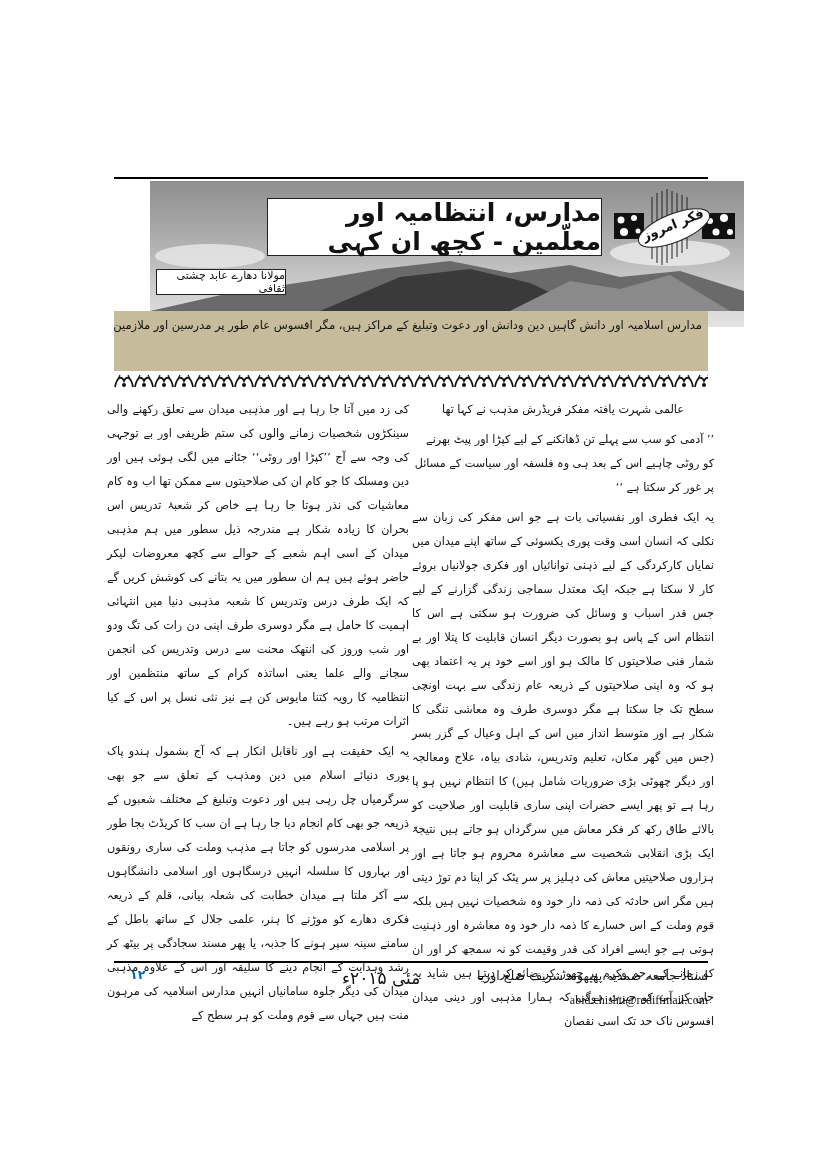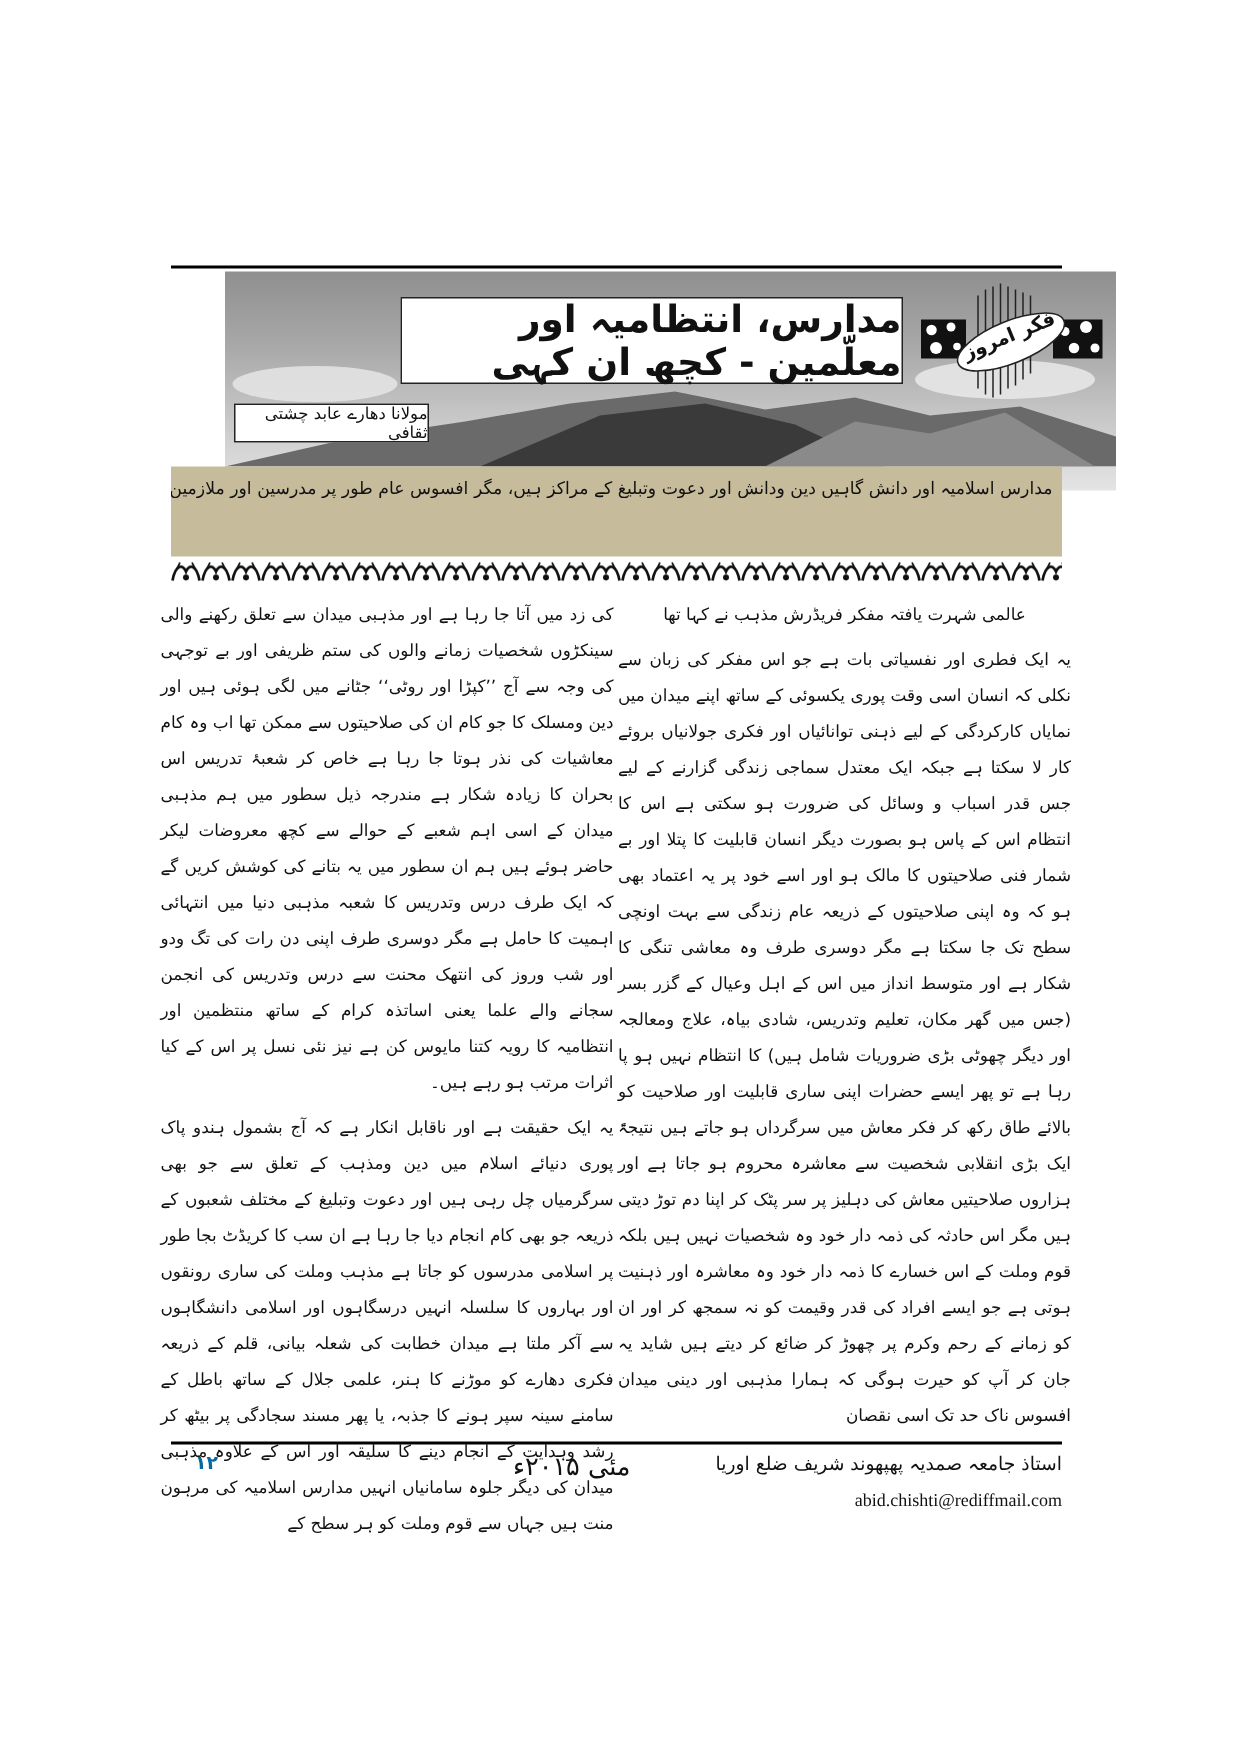--- a/index.html
+++ b/index.html
@@ -92,20 +92,21 @@
       <path d="M1,14 C3,3 8,3 10,8 C12,3 17,3 19,14" fill="none" stroke="#111" stroke-width="1.8"></path>
       <circle cx="10" cy="12" r="2" fill="#111"></circle>
       <path d="M4,6 L6,2 M16,6 L14,2" stroke="#111" stroke-width="1.2"></path>
     </pattern>
   </defs>
   <rect width="594" height="17" fill="url(#orn)"></rect>
 </svg>
 
 <div class="col col-right">
   <p class="center">عالمی شہرت یافتہ مفکر فریڈرش مذہب نے کہا تھا</p>
+  <p class="quote">’’ آدمی کو سب سے پہلے تن ڈھانکنے کے لیے کپڑا اور پیٹ بھرنے کو روٹی چاہیے اس کے بعد ہی وہ فلسفہ اور سیاست کے مسائل پر غور کر سکتا ہے ‘‘</p>
   <p>یہ ایک فطری اور نفسیاتی بات ہے جو اس مفکر کی زبان سے نکلی کہ انسان اسی وقت پوری یکسوئی کے ساتھ اپنے میدان میں نمایاں کارکردگی کے لیے ذہنی توانائیاں اور فکری جولانیاں بروئے کار لا سکتا ہے جبکہ ایک معتدل سماجی زندگی گزارنے کے لیے جس قدر اسباب و وسائل کی ضرورت ہو سکتی ہے اس کا انتظام اس کے پاس ہو بصورت دیگر انسان قابلیت کا پتلا اور بے شمار فنی صلاحیتوں کا مالک ہو اور اسے خود پر یہ اعتماد بھی ہو کہ وہ اپنی صلاحیتوں کے ذریعہ عام زندگی سے بہت اونچی سطح تک جا سکتا ہے مگر دوسری طرف وہ معاشی تنگی کا شکار ہے اور متوسط انداز میں اس کے اہل وعیال کے گزر بسر (جس میں گھر مکان، تعلیم وتدریس، شادی بیاہ، علاج ومعالجہ اور دیگر چھوٹی بڑی ضروریات شامل ہیں) کا انتظام نہیں ہو پا رہا ہے تو پھر ایسے حضرات اپنی ساری قابلیت اور صلاحیت کو بالائے طاق رکھ کر فکر معاش میں سرگرداں ہو جاتے ہیں نتیجۃً ایک بڑی انقلابی شخصیت سے معاشرہ محروم ہو جاتا ہے اور ہزاروں صلاحیتیں معاش کی دہلیز پر سر پٹک کر اپنا دم توڑ دیتی ہیں مگر اس حادثہ کی ذمہ دار خود وہ شخصیات نہیں ہیں بلکہ قوم وملت کے اس خسارے کا ذمہ دار خود وہ معاشرہ اور ذہنیت ہوتی ہے جو ایسے افراد کی قدر وقیمت کو نہ سمجھ کر اور ان کو زمانے کے رحم وکرم پر چھوڑ کر ضائع کر دیتے ہیں شاید یہ جان کر آپ کو حیرت ہوگی کہ ہمارا مذہبی اور دینی میدان افسوس ناک حد تک اسی نقصان</p>
 </div>
 
 <div class="col col-left">
   <p>کی زد میں آتا جا رہا ہے اور مذہبی میدان سے تعلق رکھنے والی سینکڑوں شخصیات زمانے والوں کی ستم ظریفی اور بے توجہی کی وجہ سے آج ’’کپڑا اور روٹی‘‘ جٹانے میں لگی ہوئی ہیں اور دین ومسلک کا جو کام ان کی صلاحیتوں سے ممکن تھا اب وہ کام معاشیات کی نذر ہوتا جا رہا ہے خاص کر شعبۂ تدریس اس بحران کا زیادہ شکار ہے مندرجہ ذیل سطور میں ہم مذہبی میدان کے اسی اہم شعبے کے حوالے سے کچھ معروضات لیکر حاضر ہوئے ہیں ہم ان سطور میں یہ بتانے کی کوشش کریں گے کہ ایک طرف درس وتدریس کا شعبہ مذہبی دنیا میں انتہائی اہمیت کا حامل ہے مگر دوسری طرف اپنی دن رات کی تگ ودو اور شب وروز کی انتھک محنت سے درس وتدریس کی انجمن سجانے والے علما یعنی اساتذہ کرام کے ساتھ منتظمین اور انتظامیہ کا رویہ کتنا مایوس کن ہے نیز نئی نسل پر اس کے کیا اثرات مرتب ہو رہے ہیں۔</p>
   <p>یہ ایک حقیقت ہے اور ناقابل انکار ہے کہ آج بشمول ہندو پاک پوری دنیائے اسلام میں دین ومذہب کے تعلق سے جو بھی سرگرمیاں چل رہی ہیں اور دعوت وتبلیغ کے مختلف شعبوں کے ذریعہ جو بھی کام انجام دیا جا رہا ہے ان سب کا کریڈٹ بجا طور پر اسلامی مدرسوں کو جاتا ہے مذہب وملت کی ساری رونقوں اور بہاروں کا سلسلہ انہیں درسگاہوں اور اسلامی دانشگاہوں سے آکر ملتا ہے میدان خطابت کی شعلہ بیانی، قلم کے ذریعہ فکری دھارے کو موڑنے کا ہنر، علمی جلال کے ساتھ باطل کے سامنے سینہ سپر ہونے کا جذبہ، یا پھر مسند سجادگی پر بیٹھ کر رشد وہدایت کے انجام دینے کا سلیقہ اور اس کے علاوہ مذہبی میدان کی دیگر جلوہ سامانیاں انہیں مدارس اسلامیہ کی مرہون منت ہیں جہاں سے قوم وملت کو ہر سطح کے</p>
 </div>
 
 <div class="bottom-rule"></div>
 <div class="footer-affil">استاذ جامعہ صمدیہ پھپھوند شریف ضلع اوریا</div>

